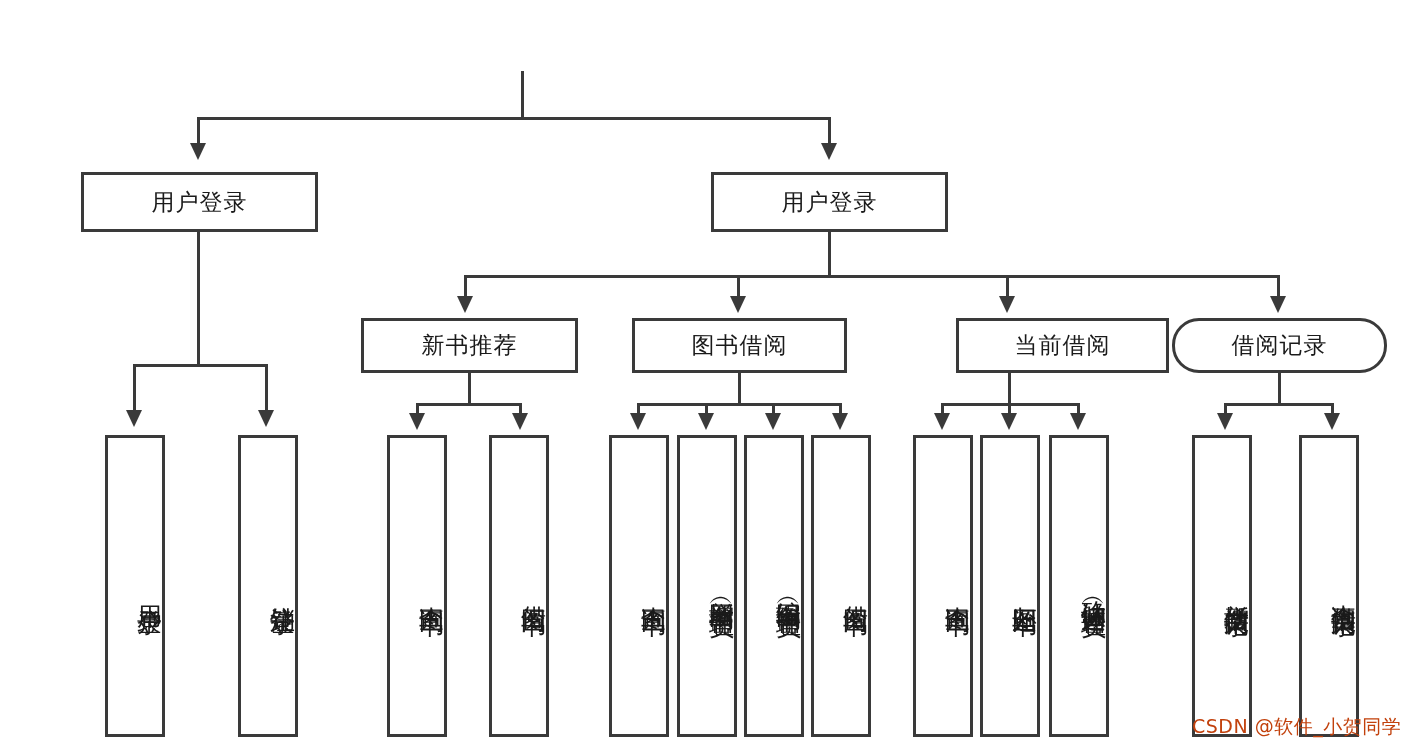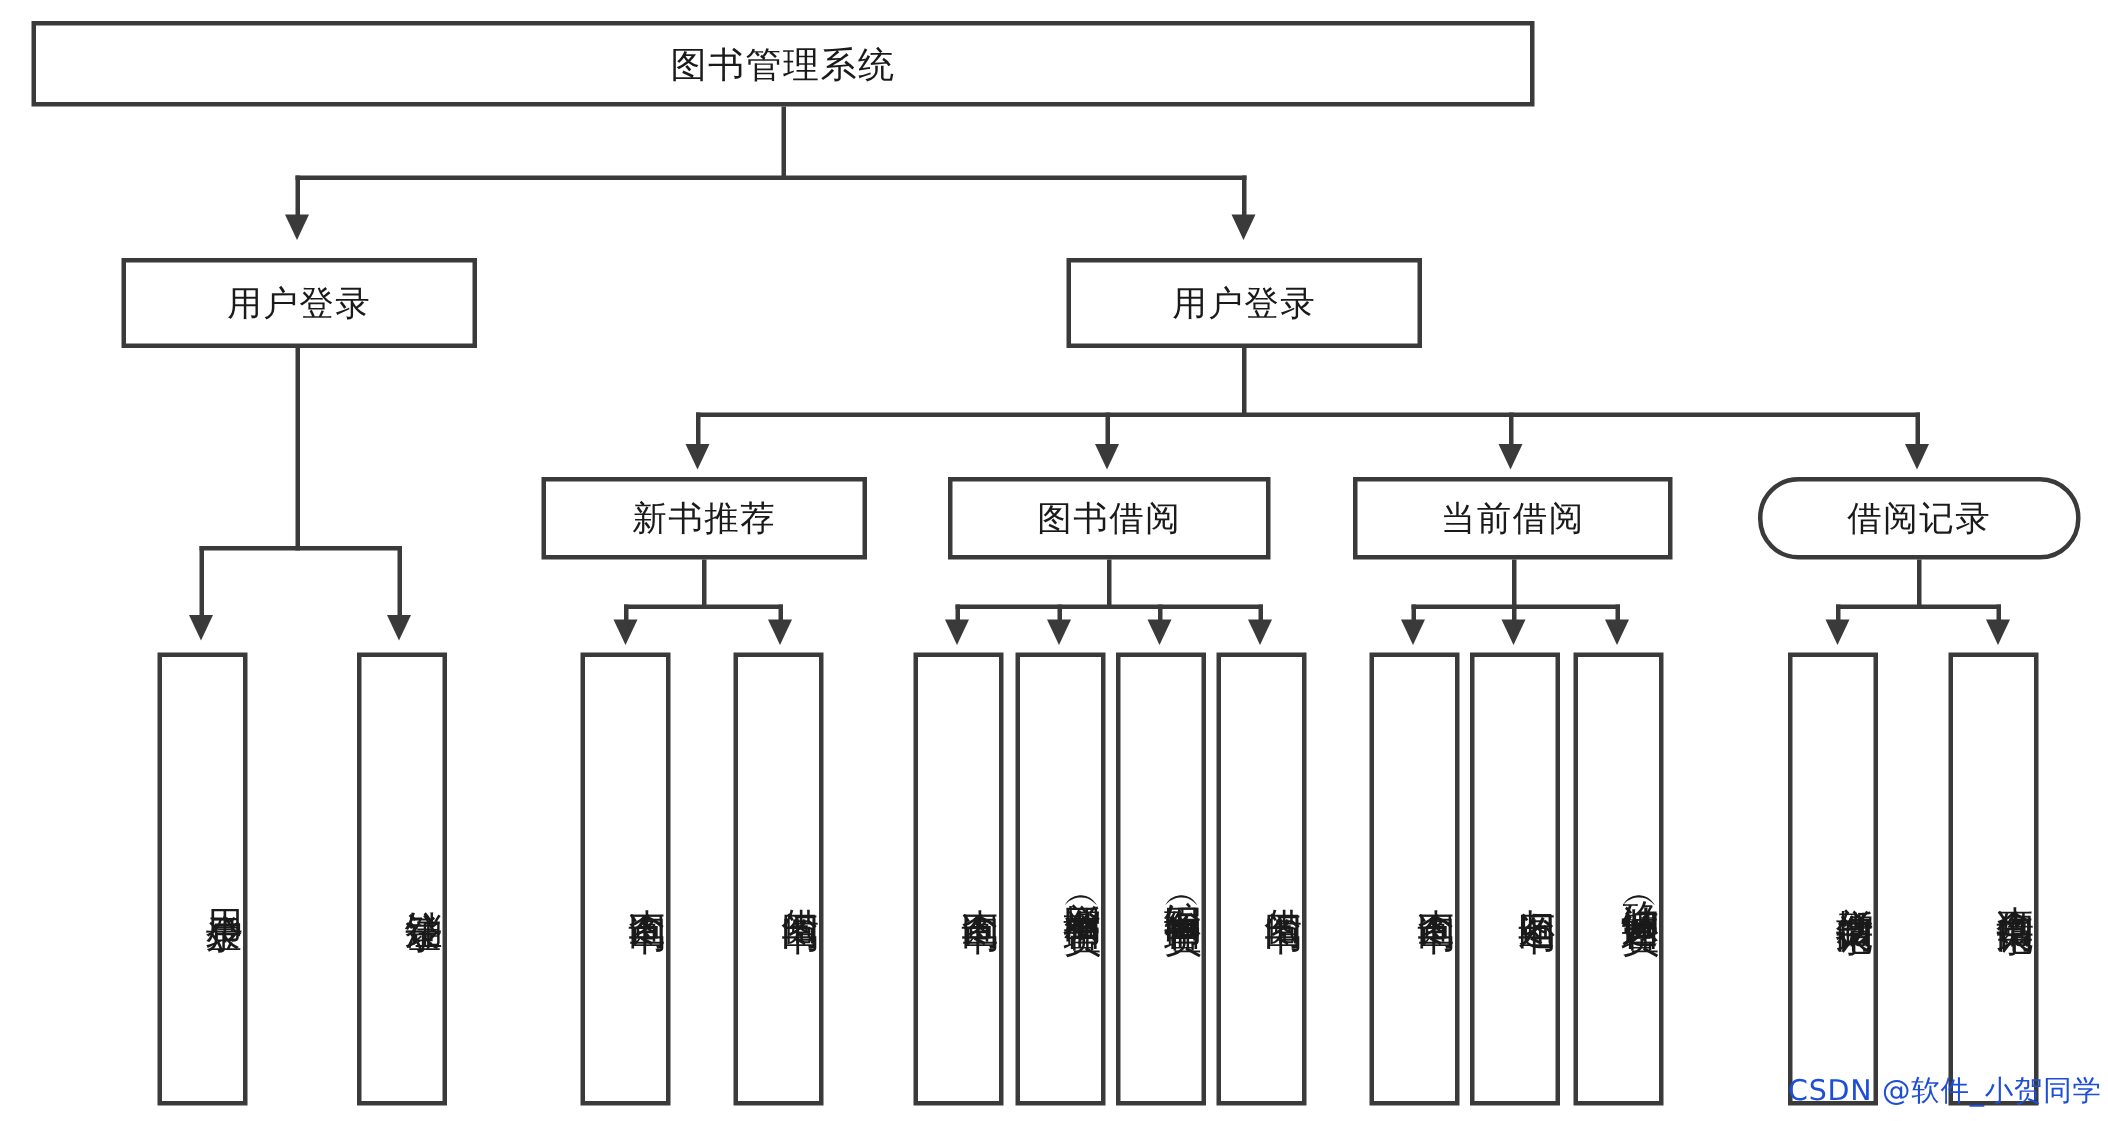--- a/index.html
+++ b/index.html
@@ -57,34 +57,31 @@
   .arrow {
     position: absolute;
     width: 0;
     height: 0;
     border-left: 8px solid transparent;
     border-right: 8px solid transparent;
     border-top: 17px solid #3a3a3a;
   }
   .watermark {
     position: absolute;
-    color: #1d4ed8;
+    color: #c2410c;
     font-size: 19px;
     white-space: nowrap;
     letter-spacing: 0.5px;
   }
 </style>
 </head>
 <body>
 
 <div id="canvas">
 
-  <div class="node horiz root" style="left:21px; top:14px; width:1002px; height:57px;">
-    <span>图书管理系统</span>
-  </div>
 
   <div class="edge v" style="left:521px; top:71px; width:3px; height:47px;"></div>
 
   <div class="edge h" style="left:197px; top:117px; width:634px; height:3px;"></div>
 
   <div class="edge v" style="left:197px; top:117px; width:3px; height:28px;"></div>
   <div class="arrow" style="left:190px; top:143px;"></div>
 
   <div class="edge v" style="left:828px; top:117px; width:3px; height:28px;"></div>
   <div class="arrow" style="left:821px; top:143px;"></div>
@@ -120,21 +117,21 @@
   <div class="arrow" style="left:1270px; top:296px;"></div>
 
   <div class="node horiz" style="left:632px; top:318px; width:215px; height:55px;">
     <span>图书借阅</span>
   </div>
 
   <div class="node horiz" style="left:361px; top:318px; width:217px; height:55px;">
     <span>新书推荐</span>
   </div>
 
-  <div class="node horiz" style="left:902px; top:318px; width:213px; height:55px;">
+  <div class="node horiz" style="left:956px; top:318px; width:213px; height:55px;">
     <span>当前借阅</span>
   </div>
 
   <div class="node horiz" style="left:1172px; top:318px; width:215px; height:55px;border-radius:27px;">
     <span>借阅记录</span>
   </div>
 
   <div class="edge v" style="left:468px; top:373px; width:3px; height:33px;"></div>
   <div class="edge h" style="left:416px; top:403px; width:106px; height:3px;"></div>
   <div class="edge v" style="left:416px; top:403px; width:3px; height:12px;"></div>

